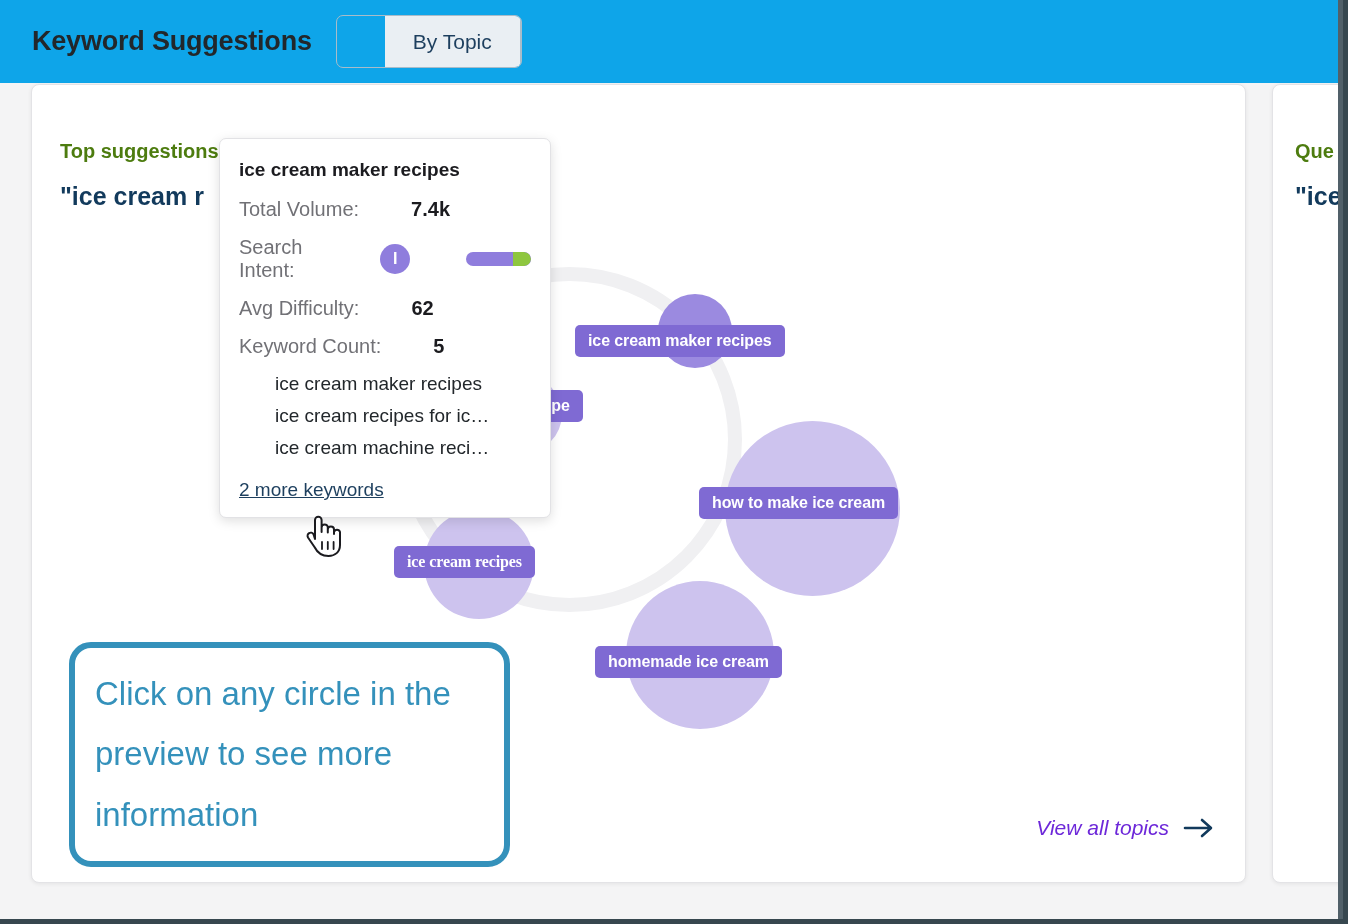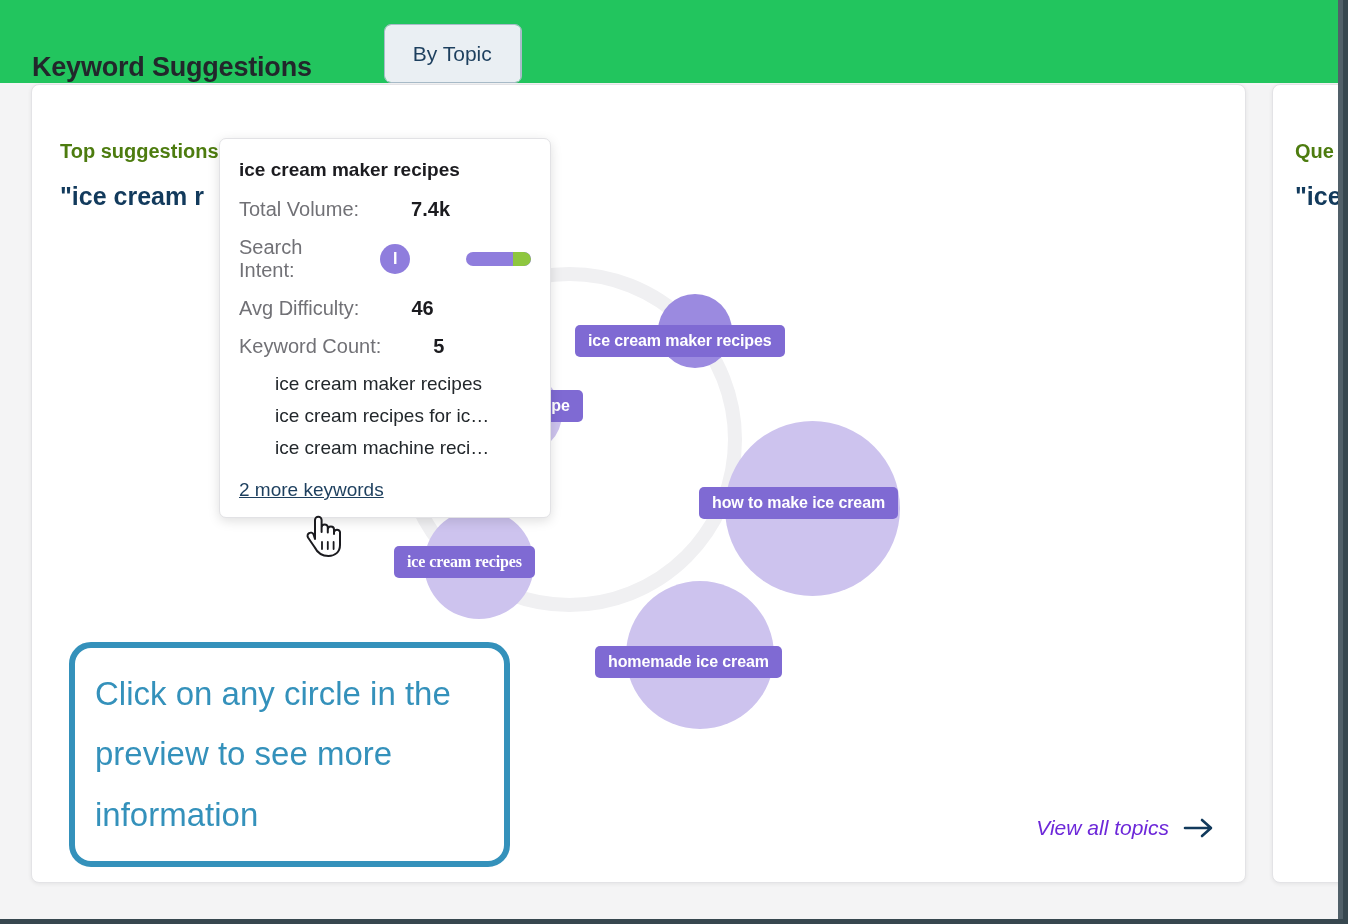--- a/index.html
+++ b/index.html
@@ -34,42 +34,42 @@
     width:5px;
     background:#516069;
   }
 
   
   #header {
     position: absolute;
     left: 0; top: 0;
     width: 1343px;
     height: 83px;
-    background: #22c55e;
-    display: flex;
-    align-items: flex-end;
+    background: #0ea5e9;
+    display: flex;
+    align-items: center;
     padding-left: 32px;
-    gap: 48px;
   }
 
   #page-title {
     font-size: 27px;
     font-weight: bold;
     color: #22272b;
     letter-spacing: -0.2px;
     white-space: nowrap;
   }
 
   #tab-group {
     margin-left: 24px;
     display: flex;
     border: 1px solid #a9bcc9;
     border-radius: 7px;
     overflow: hidden;
-    height: 59px;
+    height: 53px;
+    padding-left: 48px;
   }
   .tab {
     display: flex;
     align-items: center;
     justify-content: center;
     font-size: 21px;
     color: #1d3f5e;
     background: #ffffff;
     padding: 0 28px;
     cursor: pointer;
@@ -354,21 +354,21 @@
     </div>
 
     <div class="tt-row">
       <span>Search Intent:</span>
       <span id="intent-badge">I</span>
       <span id="intent-bar"></span>
     </div>
 
     <div class="tt-row">
       <span>Avg Difficulty:</span>
-      <b>46</b>
+      <b>62</b>
     </div>
 
     <div class="tt-row">
       <span>Keyword Count:</span>
       <b>5</b>
     </div>
 
     <ul id="tooltip-keywords">
       <li>ice cream maker recipes</li>
       <li>ice cream recipes for ic…</li>

